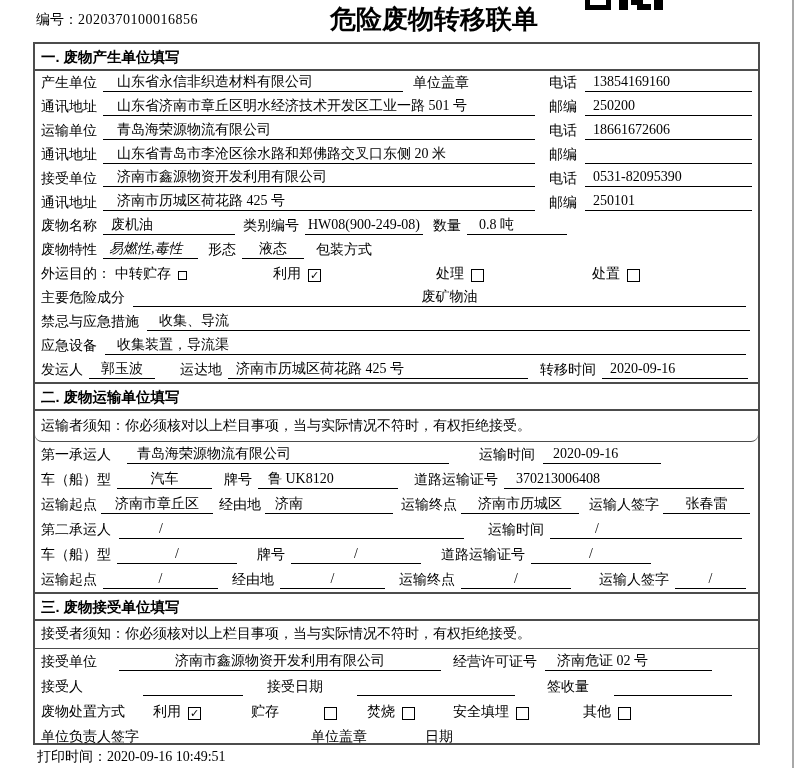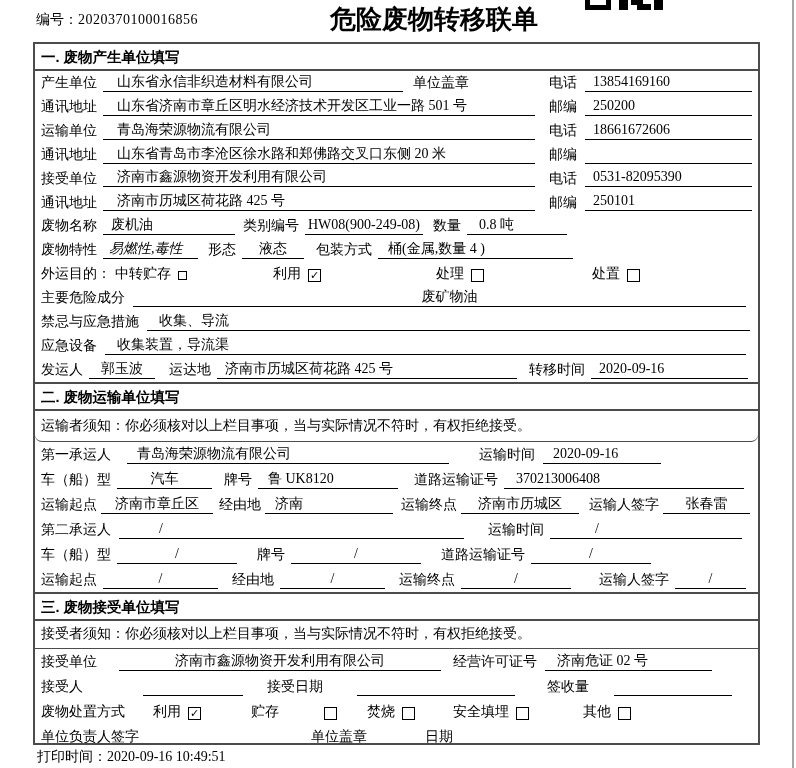--- a/index.html
+++ b/index.html
@@ -122,21 +122,20 @@
       <span class="lbl" style="margin-left:10px;">数量</span>
       <span class="u" style="width:100px;margin-left:6px;padding-left:12px;">0.8 吨</span>
     </div>
 
     <div class="row h24">
       <span class="lbl">废物特性</span>
       <span class="u" style="width:95px;margin-left:6px;padding-left:6px;font-style:italic;">易燃性,毒性</span>
       <span class="lbl" style="margin-left:10px;">形态</span>
       <span class="u cen" style="width:62px;margin-left:6px;">液态</span>
       <span class="lbl" style="margin-left:12px;">包装方式</span>
-      <span class="u" style="width:195px;margin-left:6px;padding-left:10px;">桶(金属,数量 4 )</span>
     </div>
 
     <div class="row h24">
       <span class="lbl">外运目的：</span>
       <span class="opt" style="margin-left:4px;font-family:Liberation Serif, serif;">
         <span class="lbl">中转贮存</span>
         <span class="cb sm"></span>
       </span>
       <span class="opt" style="margin-left:86px;">
         <span class="lbl">利用</span>
@@ -163,21 +162,21 @@
     </div>
 
     <div class="row h24">
       <span class="lbl">应急设备</span>
       <span class="u fill" style="margin-left:8px;margin-right:6px;padding-left:12px;">收集装置，导流渠</span>
     </div>
 
     <div class="row h24">
       <span class="lbl">发运人</span>
       <span class="u cen" style="width:66px;margin-left:6px;">郭玉波</span>
-      <span class="lbl" style="margin-left:14px;">运达地</span>
+      <span class="lbl" style="margin-left:25px;">运达地</span>
       <span class="u" style="width:300px;margin-left:6px;padding-left:8px;">济南市历城区荷花路 425 号</span>
       <span class="lbl" style="margin-left:12px;">转移时间</span>
       <span class="u fill" style="margin-left:6px;margin-right:4px;padding-left:8px;">2020-09-16</span>
     </div>
 
     <div class="sec-hdr mid">二. 废物运输单位填写</div>
 
     <div class="notice h31">
       <span>运输者须知：你必须核对以上栏目事项，当与实际情况不符时，有权拒绝接受。</span>
     </div>

